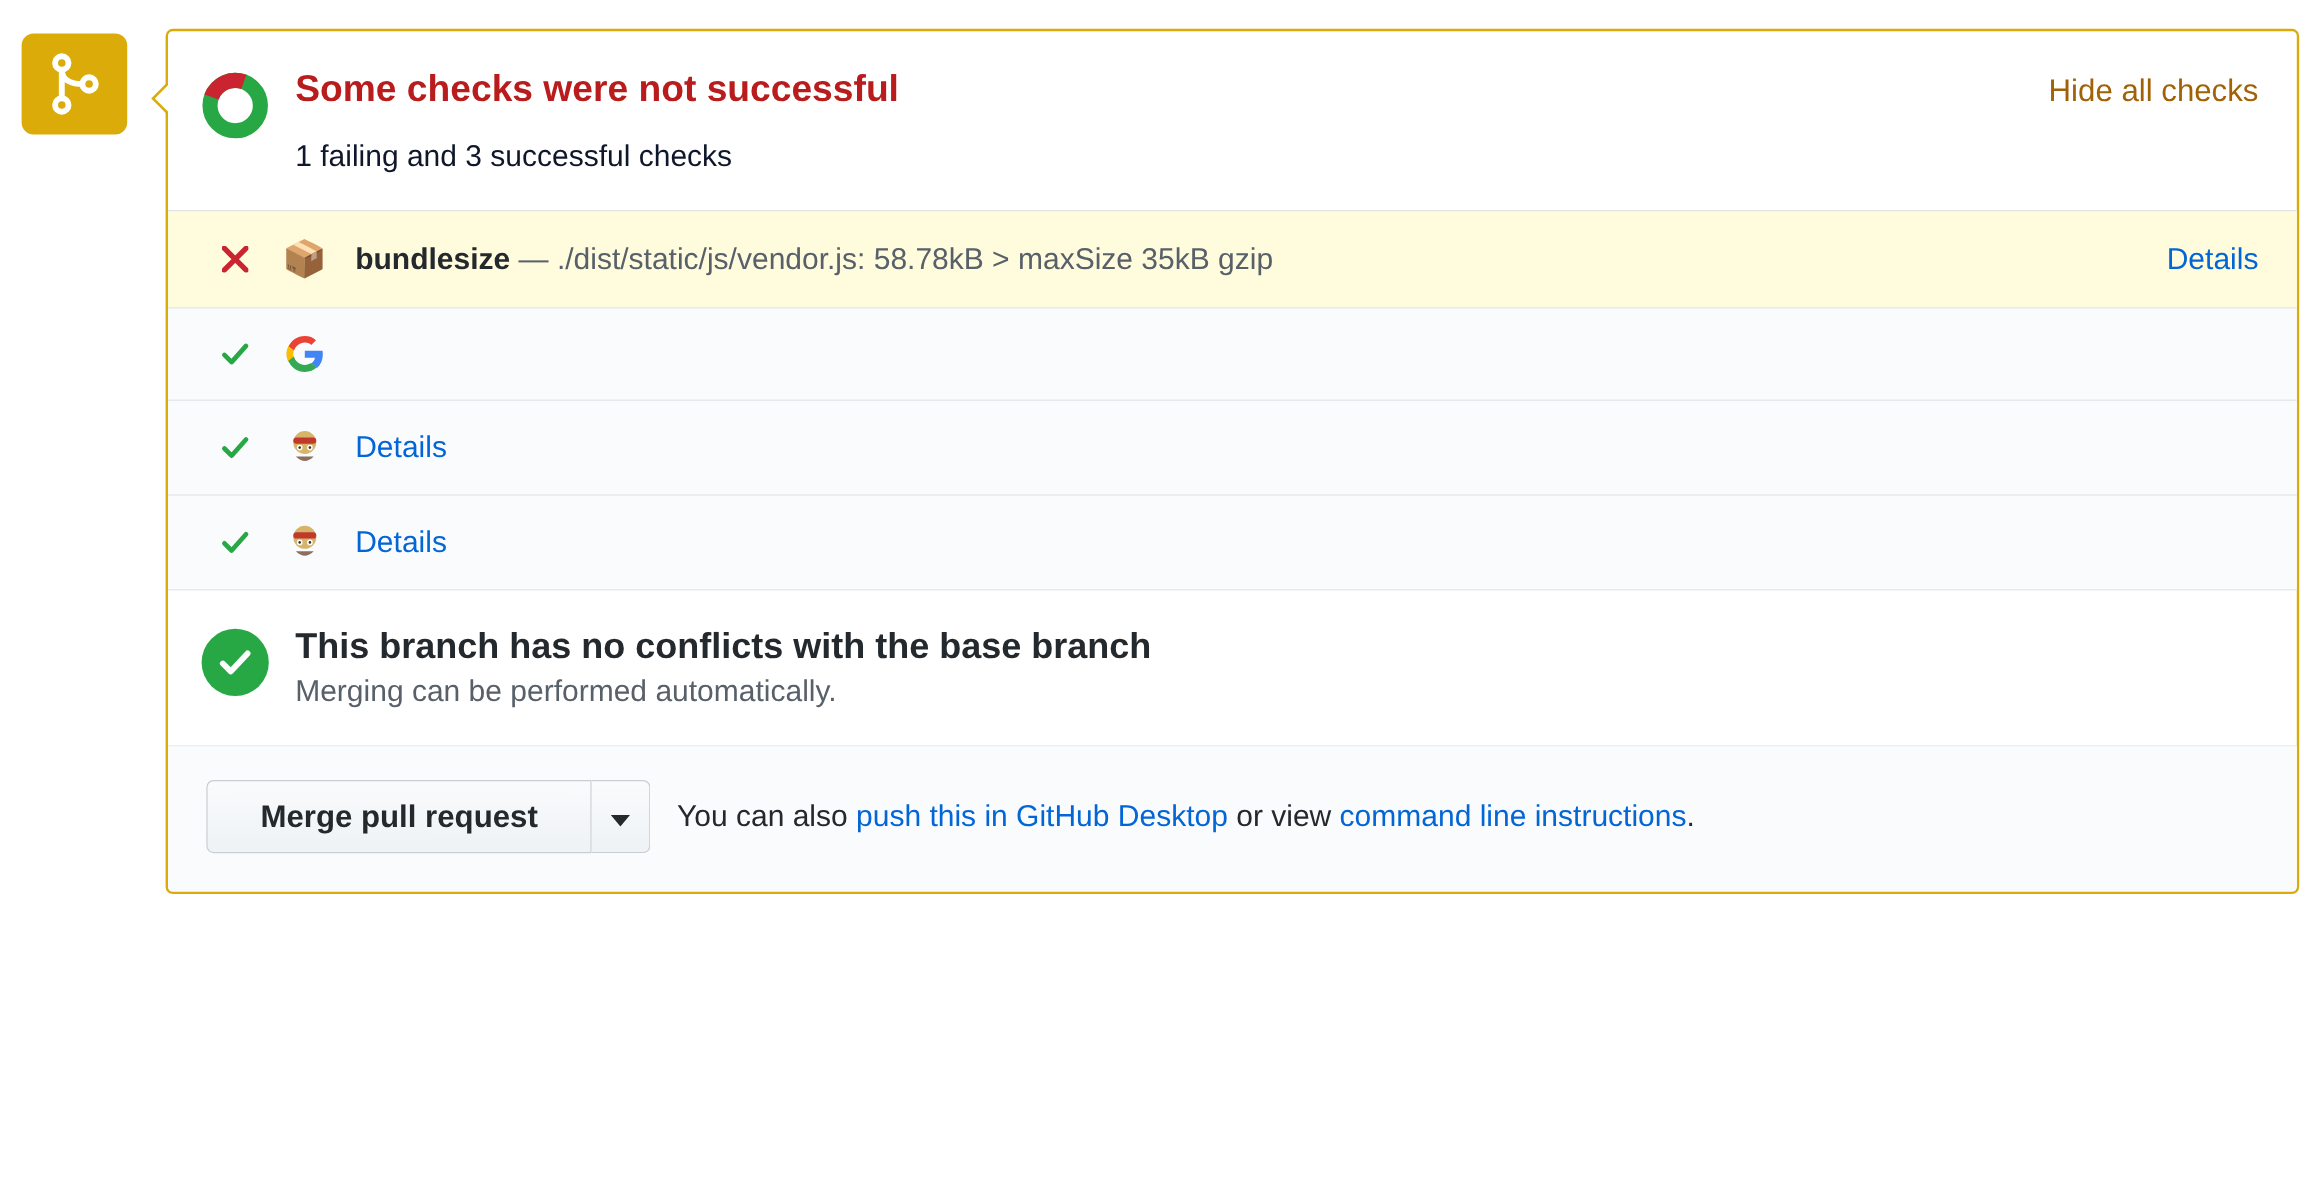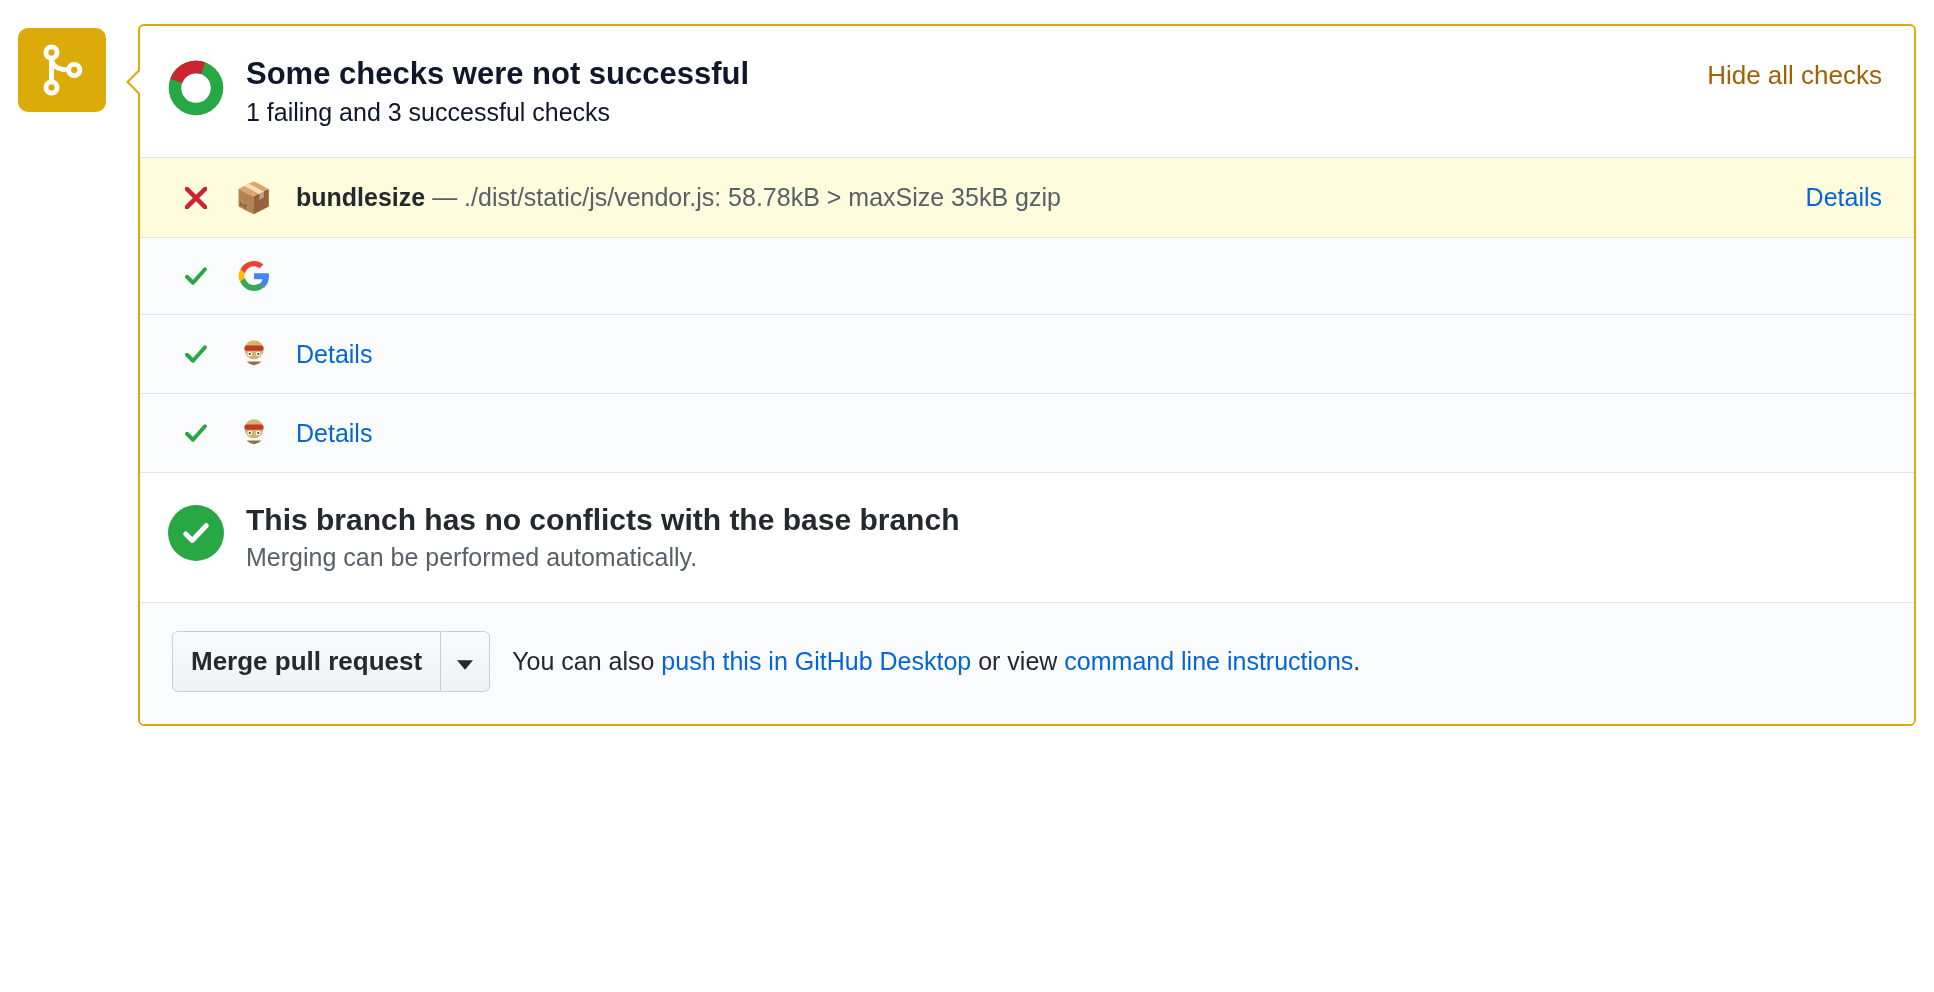--- a/index.html
+++ b/index.html
@@ -67,22 +67,22 @@
   .donut {
     flex: 0 0 auto;
     margin-top: 4px;
   }
   .checks-header-text {
     flex: 1 1 auto;
   }
   .checks-title {
     font-size: 31px;
     font-weight: 600;
-    color: #0f172a;
-    margin-bottom: 6px;
+    color: #b91c1c;
+    margin-bottom: 24px;
   }
   .checks-subtitle {
     font-size: 25px;
     color: #0f172a;
   }
   .hide-link {
     flex: 0 0 auto;
     font-size: 26px;
     color: #a16207;
     cursor: pointer;
@@ -169,21 +169,21 @@
   }
   .btn-group {
     display: flex;
   }
   .btn {
     font-size: 26px;
     font-weight: 600;
     color: #24292e;
     background: linear-gradient(-180deg,#fafbfc,#eff3f6 90%);
     border: 1px solid #c9ced3;
-    padding: 14px 18px;
+    padding: 14px 44px;
     cursor: pointer;
   }
   .btn.main { border-radius: 6px 0 0 6px; }
   .btn.caret-btn {
     border-left: none;
     border-radius: 0 6px 6px 0;
     padding: 14px 16px;
     display:flex; align-items:center; justify-content:center;
   }
   .hint-text {

